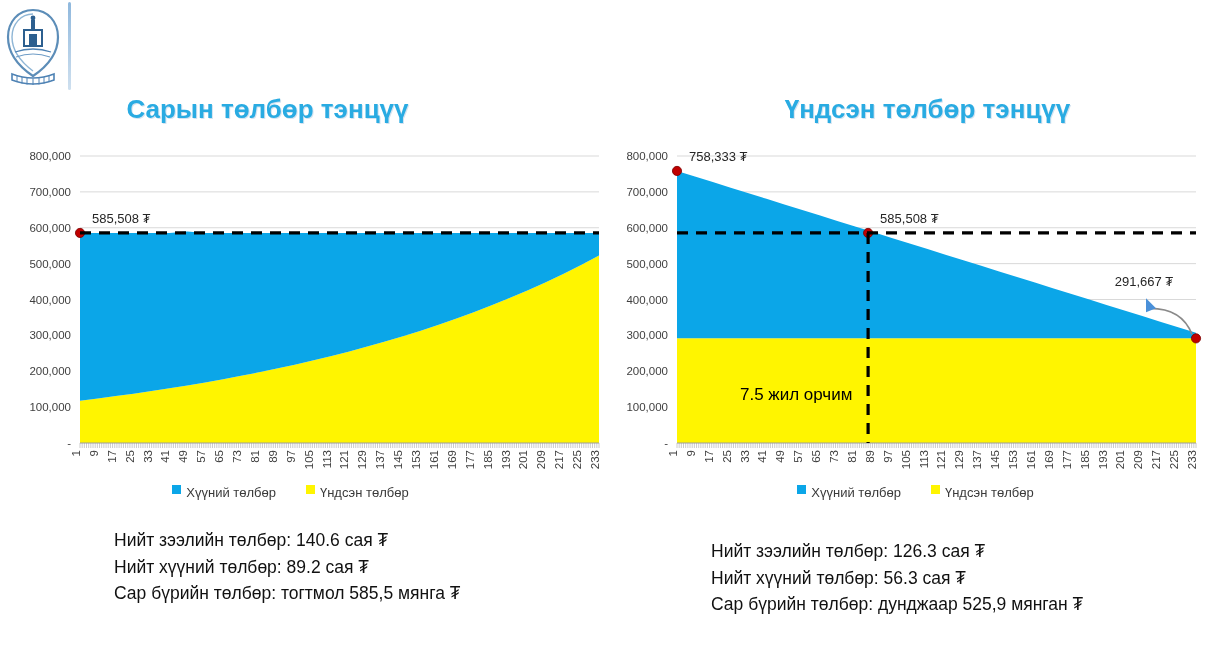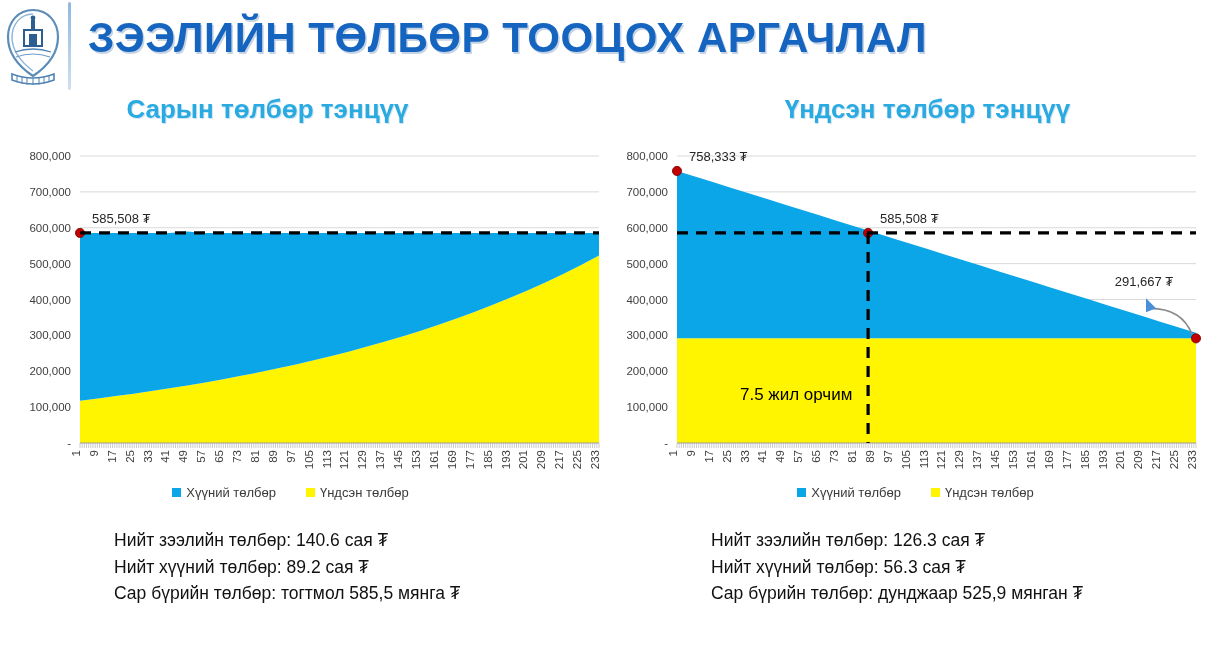--- a/index.html
+++ b/index.html
@@ -47,28 +47,28 @@
   #panel-right .chart-wrap { left:10px; }
   .chart-svg { display:block; }
 
   
   .legend {
     position:absolute; top:404px; width:100%;
     display:flex; justify-content:center; align-items:center; gap:30px;
   }
   #panel-left .legend { left:-12px; }
   #panel-right .legend { left:8px; }
-  .legend-item { display:flex; align-items:center; gap:5px; }
+  .legend-item { display:flex; gap:5px; }
   .legend-swatch { width:9px; height:9px; display:inline-block; }
   .legend-label { font-size:13px; color:#3a3a3a; }
 
   
   .stats { position:absolute; left:0; width:100%; top:446px; }
   #panel-left  .stats { padding-left:114px; }
-  #panel-right .stats { padding-left:106px; }
+  #panel-right .stats { padding-left:106px;margin-top:11px; }
   .stat-line {
     font-size:17.5px; color:#111; line-height:1.52;
     white-space:nowrap;
   }
 </style>
 </head>
 <body>
 
 <div id="header">
 
@@ -90,21 +90,20 @@
           <line x1="31" y1="74.6" x2="31" y2="81"></line>
         <line x1="37" y1="74" x2="37" y2="80.5"></line>
           <line x1="42" y1="73" x2="42" y2="79.5"></line>
         <line x1="47" y1="71.5" x2="47" y2="78"></line>
       </g>
     </svg>
   </div>
 
   <div id="header-divider"></div>
 
-  <div id="main-title">ЗЭЭЛИЙН ТӨЛБӨР ТООЦОХ АРГАЧЛАЛ</div>
 </div>
 
 <div class="panel" id="panel-left">
 
   <div class="panel-subtitle">Сарын төлбөр тэнцүү</div>
 
   <div class="chart-wrap">
     <svg class="chart-svg" id="svg-left" width="588" height="390" viewBox="0 0 588 390">
       <g>
           <line x1="62" y1="261.125" x2="581" y2="261.125" stroke="#D9D9D9" stroke-width="1"></line>

